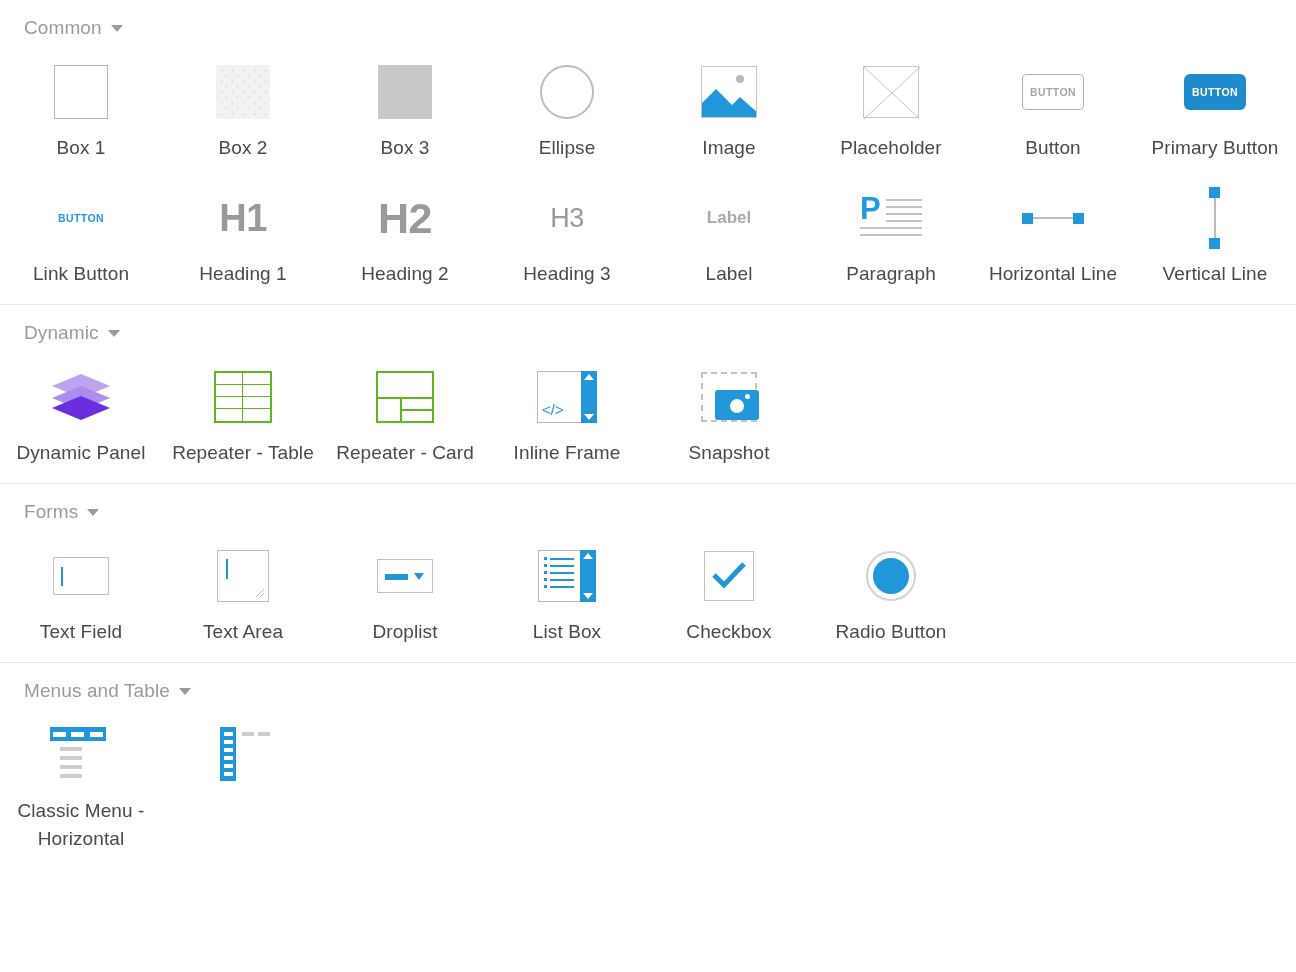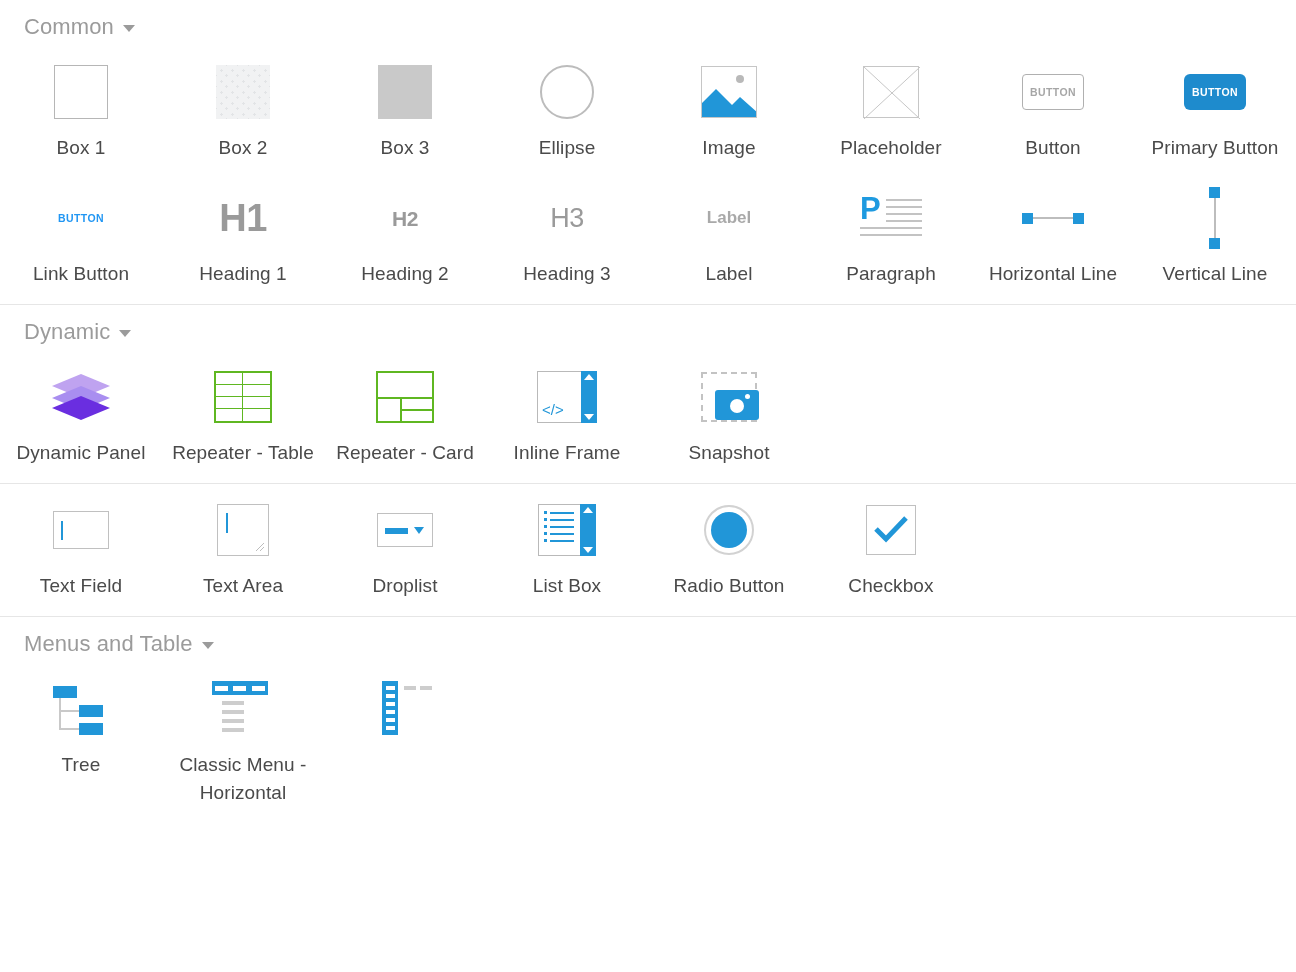--- a/index.html
+++ b/index.html
@@ -16,21 +16,21 @@
   .section + .section { border-top: 1px solid #e6e6e6; }
 
   .section-header {
     display: flex;
     align-items: center;
     gap: 9px;
     padding: 14px 0 6px 24px;
     height: 46px;
   }
   .section-title {
-    font-size: 22px;
+    font-size: 19px;
     color: #9b9b9b;
     letter-spacing: 0.1px;
     line-height: 1;
   }
   .caret {
     width: 0; height: 0;
     border-left: 6px solid transparent;
     border-right: 6px solid transparent;
     border-top: 7px solid #9b9b9b;
     margin-top: 3px;
@@ -93,21 +93,21 @@
   .btn-primary {
     width: 62px; height: 36px; border-radius: 6px; background: #1e8bcd;
     display: flex; align-items: center; justify-content: center;
     font-size: 10.5px; font-weight: bold; color: #ffffff; letter-spacing: 0.4px;
   }
   .btn-link {
     font-size: 10.5px; font-weight: bold; color: #2196f3; letter-spacing: 0.4px;
   }
 
   .heading-ic { font-size: 38px; font-weight: bold; color: #9a9a9a; line-height: 1; letter-spacing: -0.5px; }
-  .heading-ic.h2 { font-size: 21px; }
+  .heading-ic.h2 { font-size: 43px; }
   .heading-ic.h3 { font-size: 27px; font-weight: normal; }
   .label-ic { font-size: 17px; font-weight: bold; color: #a9a9a9; }
 
   .para-ic { width: 62px; height: 44px; position: relative; }
   .para-ic .p { position: absolute; left: 0; top: 0; font-size: 31px; font-weight: bold; color: #1e9ae0; line-height: 0.85; }
   .para-ic .ln { position: absolute; height: 2px; background: #c3c3c3; }
 
   .hline { width: 62px; height: 14px; position: relative; }
   .hline .bar { position: absolute; left: 6px; right: 6px; top: 6px; height: 2px; background: #bdbdbd; }
   .hline .h { position: absolute; top: 2px; width: 11px; height: 11px; background: #2196d8; }
@@ -402,20 +402,24 @@
         </div>
         <div class="cell-label">Snapshot</div>
       </div>
 
       <div class="cell"></div>
       <div class="cell"></div>
     </div>
   </div>
 
   <div class="section">
+    <div class="section-header">
+      <span class="section-title">Forms</span>
+      <span class="caret"></span>
+    </div>
     <div class="grid">
 
       <div class="cell">
         <div class="icon-box">
             <div class="tf">
               <div class="caret-i"></div>
             </div>
           </div>
         <div class="cell-label">Text Field</div>
       </div>
@@ -472,63 +476,50 @@
                 <div class="tri-up"></div>
                 <div class="tri-dn"></div>
               </div>
           </div>
         </div>
         <div class="cell-label">List Box</div>
       </div>
 
       <div class="cell">
         <div class="icon-box">
-            <div class="radio">
-              <div class="inner"></div>
-            </div>
-          </div>
-        <div class="cell-label">Radio Button</div>
-      </div>
-
-      <div class="cell">
-        <div class="icon-box">
           <div class="cb">
               <svg width="34" height="28" viewBox="0 0 34 28">
                 <polyline points="2,13 12,23 32,2" fill="none" stroke="#2196d8" stroke-width="5"></polyline>
               </svg>
             </div>
         </div>
         <div class="cell-label">Checkbox</div>
       </div>
 
+      <div class="cell">
+        <div class="icon-box">
+            <div class="radio">
+              <div class="inner"></div>
+            </div>
+          </div>
+        <div class="cell-label">Radio Button</div>
+      </div>
+
       <div class="cell"></div>
       <div class="cell"></div>
     </div>
   </div>
 
   <div class="section">
     <div class="section-header">
       <span class="section-title">Menus and Table</span>
       <span class="caret"></span>
     </div>
     <div class="grid">
 
-      <div class="cell">
-        <div class="icon-box">
-          <div class="tree">
-            <div class="n" style="left:2px;top:2px;width:24px;height:12px;"></div>
-            <div class="c" style="left:8px;top:14px;width:2px;height:32px;"></div>
-            <div class="c" style="left:8px;top:26px;width:20px;height:2px;"></div>
-            <div class="c" style="left:8px;top:44px;width:20px;height:2px;"></div>
-            <div class="n" style="left:28px;top:21px;width:24px;height:12px;"></div>
-            <div class="n" style="left:28px;top:39px;width:24px;height:12px;"></div>
-          </div>
-        </div>
-        <div class="cell-label">Tree</div>
-      </div>
 
 
       <div class="cell">
         <div class="icon-box">
           <div class="cmh">
             <div class="bar">
                 <span class="seg"></span>
                 <span class="seg"></span>
                 <span class="seg"></span>
               </div>

